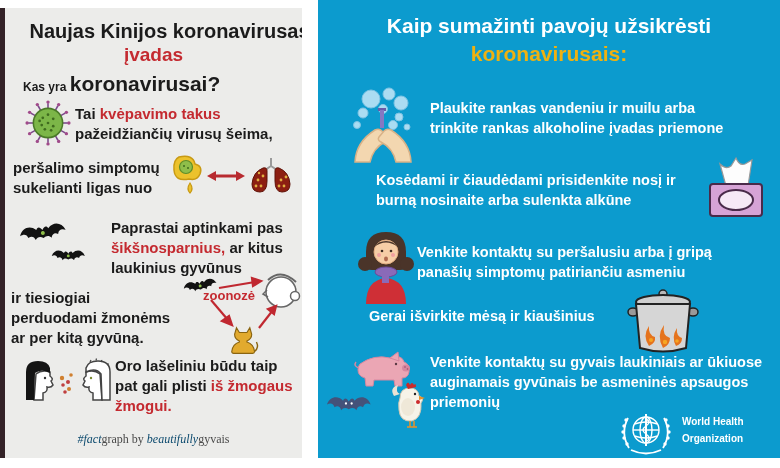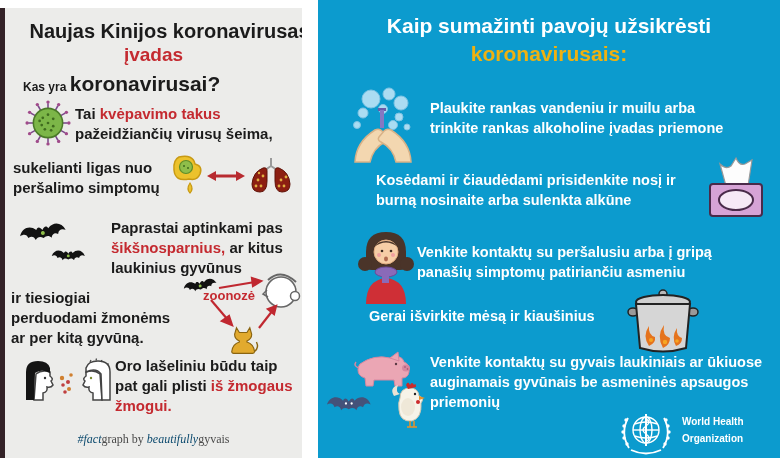--- a/index.html
+++ b/index.html
@@ -84,22 +84,22 @@
             <circle cx="14" cy="20" r="1.3"></circle>
         </g>
       </svg>
     </span>
     <div class="abs lp-fact" style="left:70px;top:96px;">
       <div><span>Tai </span><span class="red">kvėpavimo takus</span></div>
       <div>pažeidžiančių virusų šeima,</div>
     </div>
 
     <div class="abs lp-fact" style="left:8px;top:150px;">
+      <div>peršalimo simptomų</div>
       <div>sukelianti ligas nuo</div>
-      <div>peršalimo simptomų</div>
     </div>
     <div class="abs" style="left:162px;top:146px;display:flex;align-items:center;">
       <span>
         <svg width="38" height="44" viewBox="0 0 38 44">
           <path d="M12 3 Q26 0 28 10 Q36 12 33 20 Q30 27 22 25 Q8 28 7 16 Q6 6 12 3 Z" fill="#ecc22c" stroke="#c89a14" stroke-width="1.5"></path>
           <circle cx="19" cy="13" r="6.5" fill="#8fbe4a" stroke="#5f8e28" stroke-width="1.2"></circle>
           <circle cx="17" cy="12" r="1" fill="#3f6b1e"></circle>
             <circle cx="21" cy="14" r="1" fill="#3f6b1e"></circle>
           <path d="M23 29 Q27 35 23 39 Q19 35 23 29 Z" fill="#ecc22c" stroke="#c89a14" stroke-width="1.2"></path>
         </svg>

